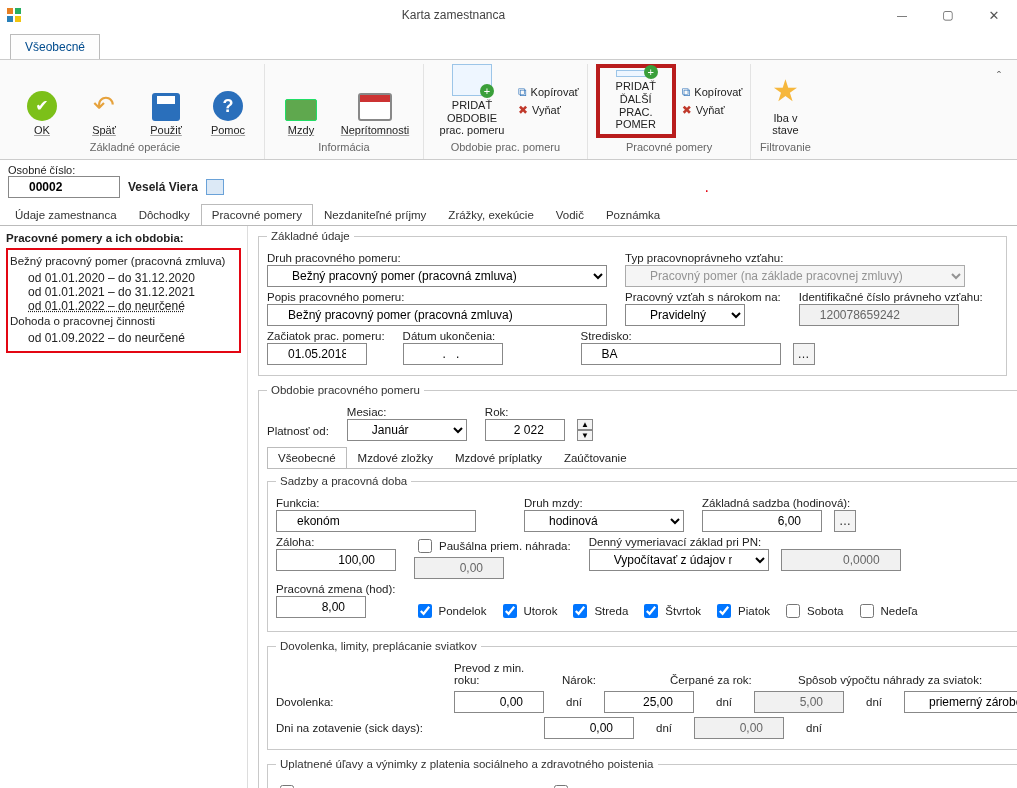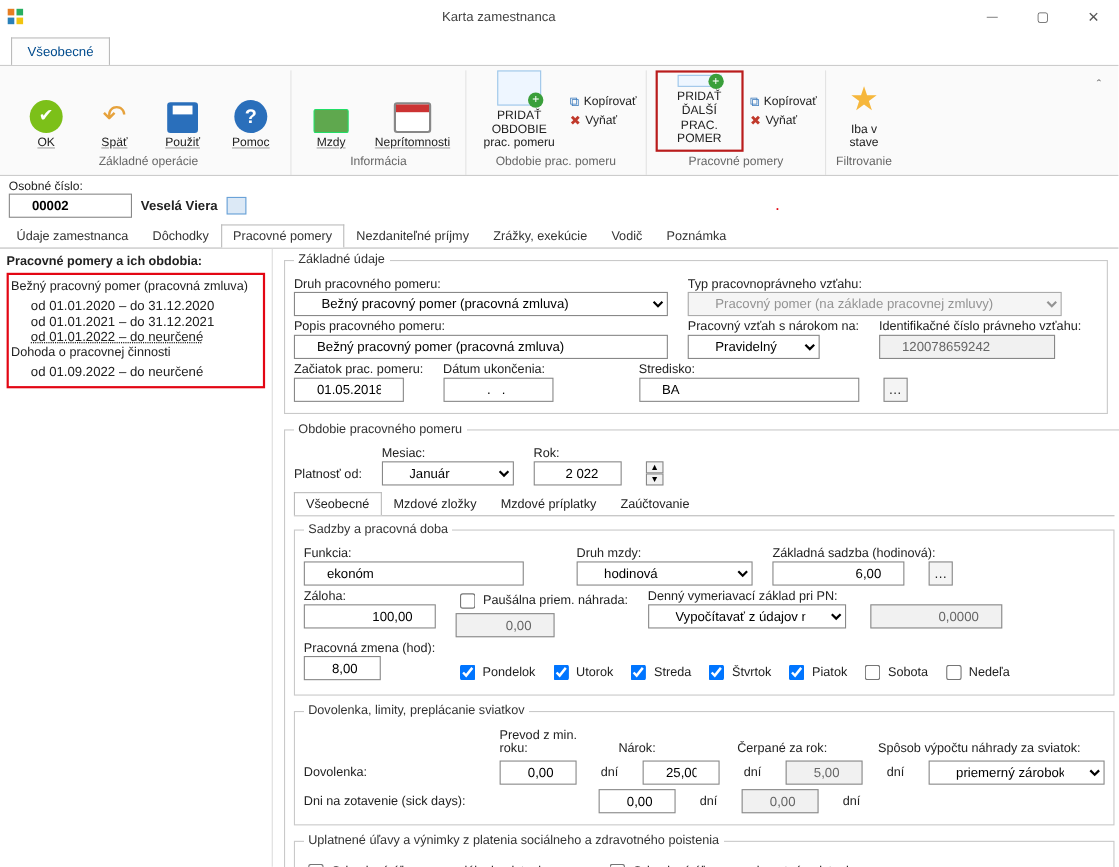--- a/index.html
+++ b/index.html
@@ -16,21 +16,21 @@
 .ribbon-tab { display: inline-block; padding: 5px 14px; border: 1px solid #bbb; border-bottom: none; background: #fdfdfd; font-size: 12px; color: #004b8d; }
 
 .ribbon { display: flex; border-top: 1px solid #ccc; border-bottom: 1px solid #ccc; background: #fafafa; padding: 4px 6px 0; }
 .ribbon-group { display: flex; flex-direction: column; align-items: center; padding: 0 8px; border-right: 1px solid #e3e3e3; }
 .ribbon-group.last { border-right: none; }
 .ribbon-row { display: flex; align-items: flex-end; gap: 6px; }
 .ribbon-btn { display: flex; flex-direction: column; align-items: center; justify-content: flex-end; width: 56px; height: 74px; text-align: center; line-height: 1.15; }
 .ribbon-btn.big { width: 80px; }
 .ribbon-btn .lbl { margin-top: 3px; font-size: 11px; }
 .ribbon-btn .lbl.u { text-decoration: underline; text-decoration-color: rgba(0,0,0,.35); }
-.ribbon-btn.highlight { border: 2px solid #b91c1c; padding: 2px; justify-content: space-between; }
+.ribbon-btn.highlight { border: 4px solid #b91c1c; padding: 2px; justify-content: space-between; }
 .ribbon-group-label { font-size: 11px; color: #666; padding: 3px 0 6px; }
 .mini-col { display:flex; flex-direction:column; gap:4px; align-items:flex-start; height:74px; justify-content:center; }
 .mini-btn { display:flex; align-items:center; gap:4px; font-size:11px; }
 .ribbon-expand { margin-left:auto; padding:6px 10px; color:#666; }
 
 .icon-circle { width:30px; height:30px; border-radius:50%; display:flex; align-items:center; justify-content:center; font-size:18px; font-weight:bold; }
 .icon-ok { background:#7cc019; color:#fff; width:30px; height:30px; border-radius:50%; display:flex;align-items:center;justify-content:center; font-size:16px;}
 .icon-back { color:#e6a23c; font-size:26px; }
 .icon-disk { width:28px; height:28px; background:#2a6fbb; border-radius:3px; position:relative; }
 .icon-disk::after{content:"";position:absolute;top:3px;left:5px;right:5px;height:8px;background:#fff;}
@@ -64,34 +64,34 @@
 .tree-sub.hl { background:#fff; text-decoration:underline dotted; }
 
 .form-pane { flex:1; padding:4px 10px 8px; overflow:auto;}
 fieldset { border:1px solid #c9c9c9; margin:0 0 8px 0; padding:6px 8px 10px; }
 legend { font-size:11.5px; padding:0 4px; color:#333;}
 .row { display:flex; gap:18px; margin-top:4px; }
 .col { display:flex; flex-direction:column; }
 .lbl { font-size:11.5px; margin-bottom:1px;}
 select, input[type=text] { height:22px; border:1px solid #888; padding:0 20px; font-size:12px; background:#fff;}
 select.ro, input.ro { background:#f1f1f1; color:#666;}
-.w340{width:340px;} .w200{width:200px;} .w120{width:120px;} .w100{width:100px;} .w90{width:90px;} .w80{width:80px;} .w70{width:70px;} .w160{width:160px;} .w180{width:180px;}
+.w340{width:340px;} .w200{width:200px;} .w120{width:120px;} .w100{width:100px;} .w90{width:90px;} .w80{width:80px;} .w70{width:90px;} .w160{width:160px;} .w180{width:180px;}
 .ellips { width:22px; height:22px; border:1px solid #888; background:#f4f4f4; text-align:center; line-height:20px;}
 .center{text-align:center;} .right{text-align:right;}
 .inner-tabs { display:flex; border-bottom:1px solid #bbb; margin-top:6px;}
 .inner-tab{ padding:4px 10px; font-size:11.5px; border:1px solid transparent; border-bottom:none;}
 .inner-tab.active{ border-color:#bbb; background:#fff;}
 .chkrow{ display:flex; gap:12px; align-items:center; margin-top:6px; flex-wrap:wrap;}
 .chk{ display:flex; align-items:center; gap:4px; font-size:11.5px;}
 .chk input{ width:14px;height:14px;}
 input.num{ text-align:right;}
 .unit{ font-size:11.5px; margin:0 4px 0 4px; align-self:center;}
 .spin{ display:flex;}
 .spin button{ width:16px; height:11px; font-size:8px; line-height:8px; border:1px solid #888; background:#f3f3f3; padding:0;}
-.fld-inline{display:flex; gap:22px; align-items:center;}
+.fld-inline{display:flex; gap:12px; align-items:center;}
 </style>
 </head>
 <body>
 
 <div class="titlebar">
   <svg class="app-icon" viewBox="0 0 16 16">
       <rect x="1" y="1" width="6" height="6" fill="#e67e22"></rect>
       <rect x="9" y="1" width="6" height="6" fill="#27ae60"></rect>
       <rect x="1" y="9" width="6" height="6" fill="#2980b9"></rect>
       <rect x="9" y="9" width="6" height="6" fill="#f1c40f"></rect>

